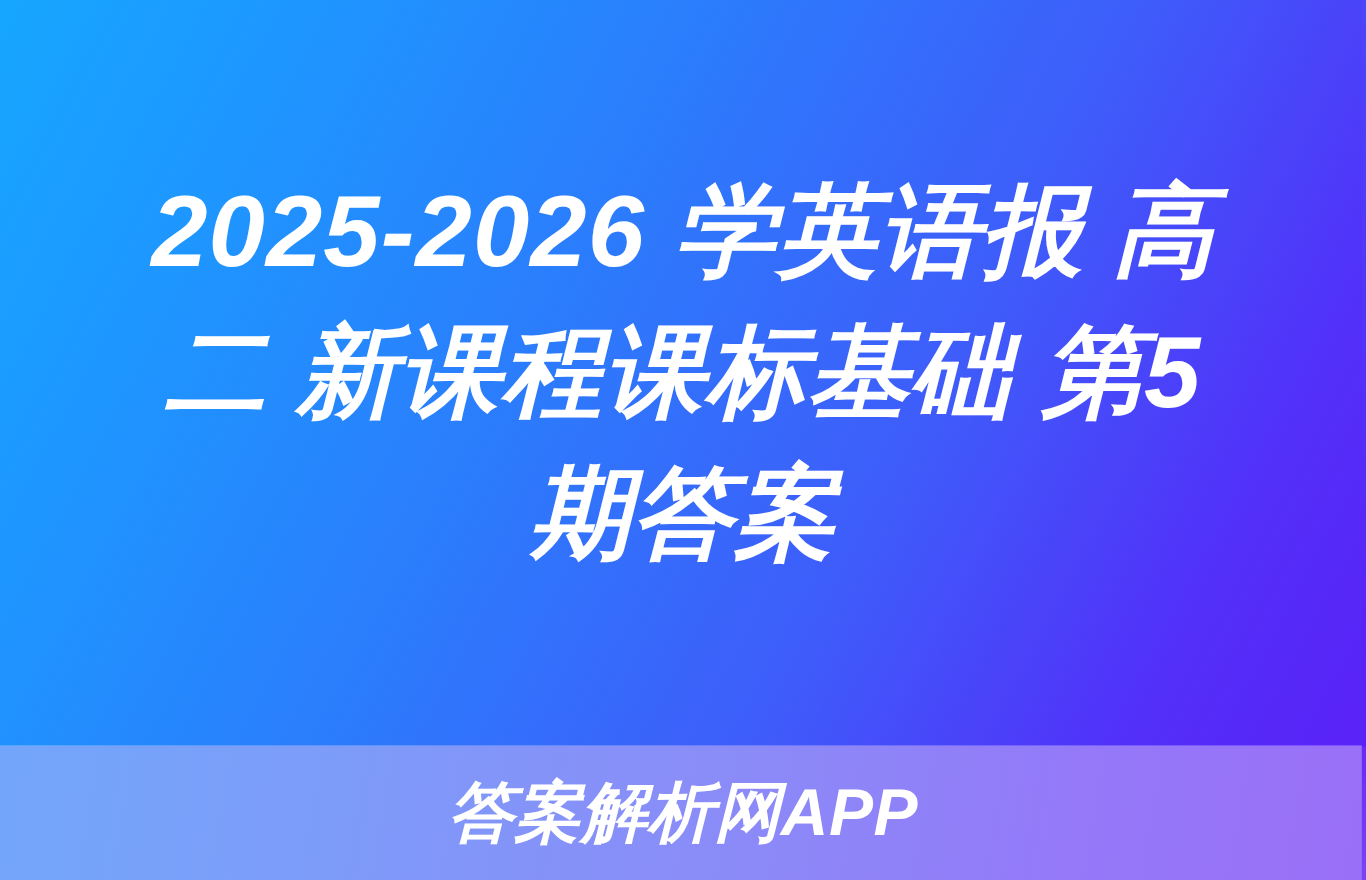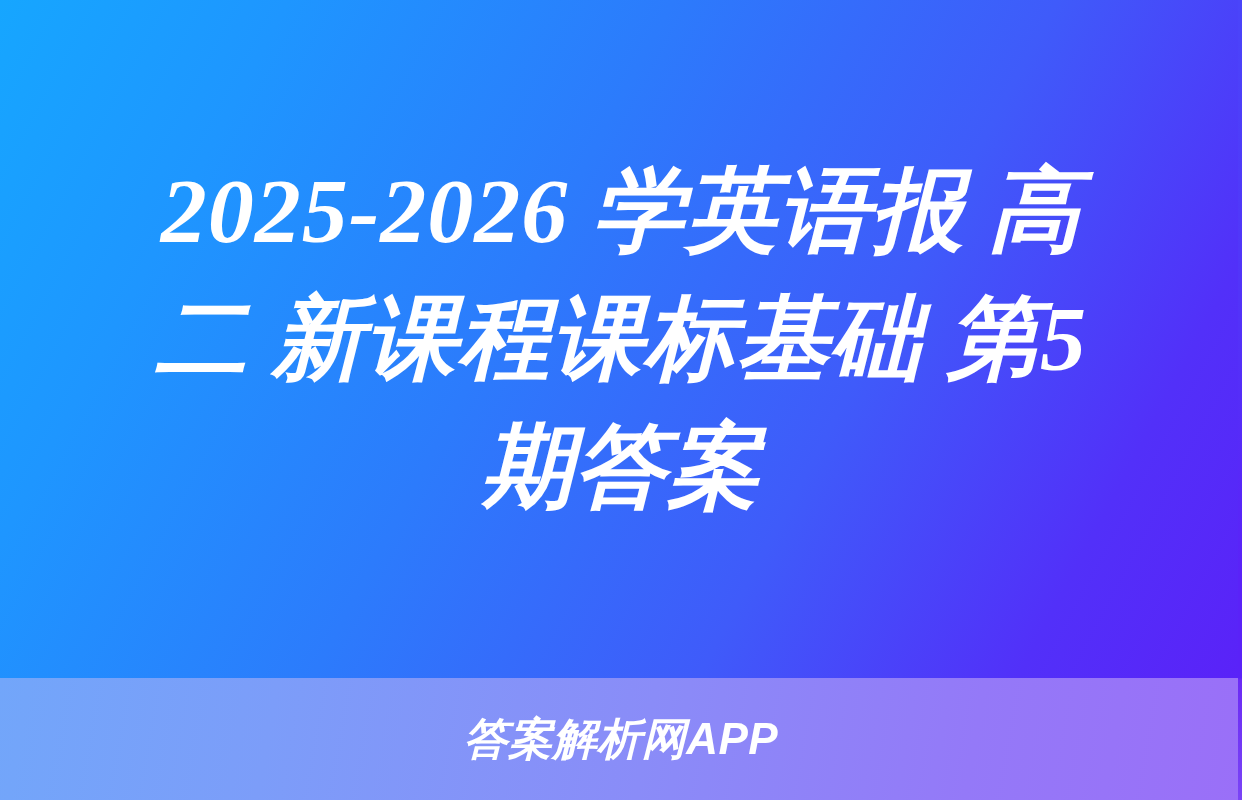--- a/index.html
+++ b/index.html
@@ -35,21 +35,21 @@
     box-sizing: border-box;
   }
 
   .hero-title {
     width: 1106px;
     margin: 0 auto;
     padding: 0 12px;
     box-sizing: border-box;
     text-align: center;
     color: #ffffff;
-    font-family: Liberation Serif, serif;
+    font-family: Liberation Sans, sans-serif;
     font-weight: 700;
     font-style: italic;
     font-size: 92px;
     line-height: 128px;
     letter-spacing: 1px;
     white-space: pre-line;
     text-rendering: optimizeLegibility;
   }
 
   
@@ -64,21 +64,21 @@
     align-items: center;
     justify-content: center;
     box-sizing: border-box;
   }
 
   .footer-brand {
     color: #ffffff;
     font-family: "Liberation Sans", "DejaVu Sans", sans-serif;
     font-weight: 700;
     font-style: italic;
-    font-size: 44px;
+    font-size: 60px;
     line-height: 52px;
     letter-spacing: 0.5px;
     white-space: nowrap;
   }
 
   
   .right-edge-strip {
     position: absolute;
     right: 0;
     top: 0;

